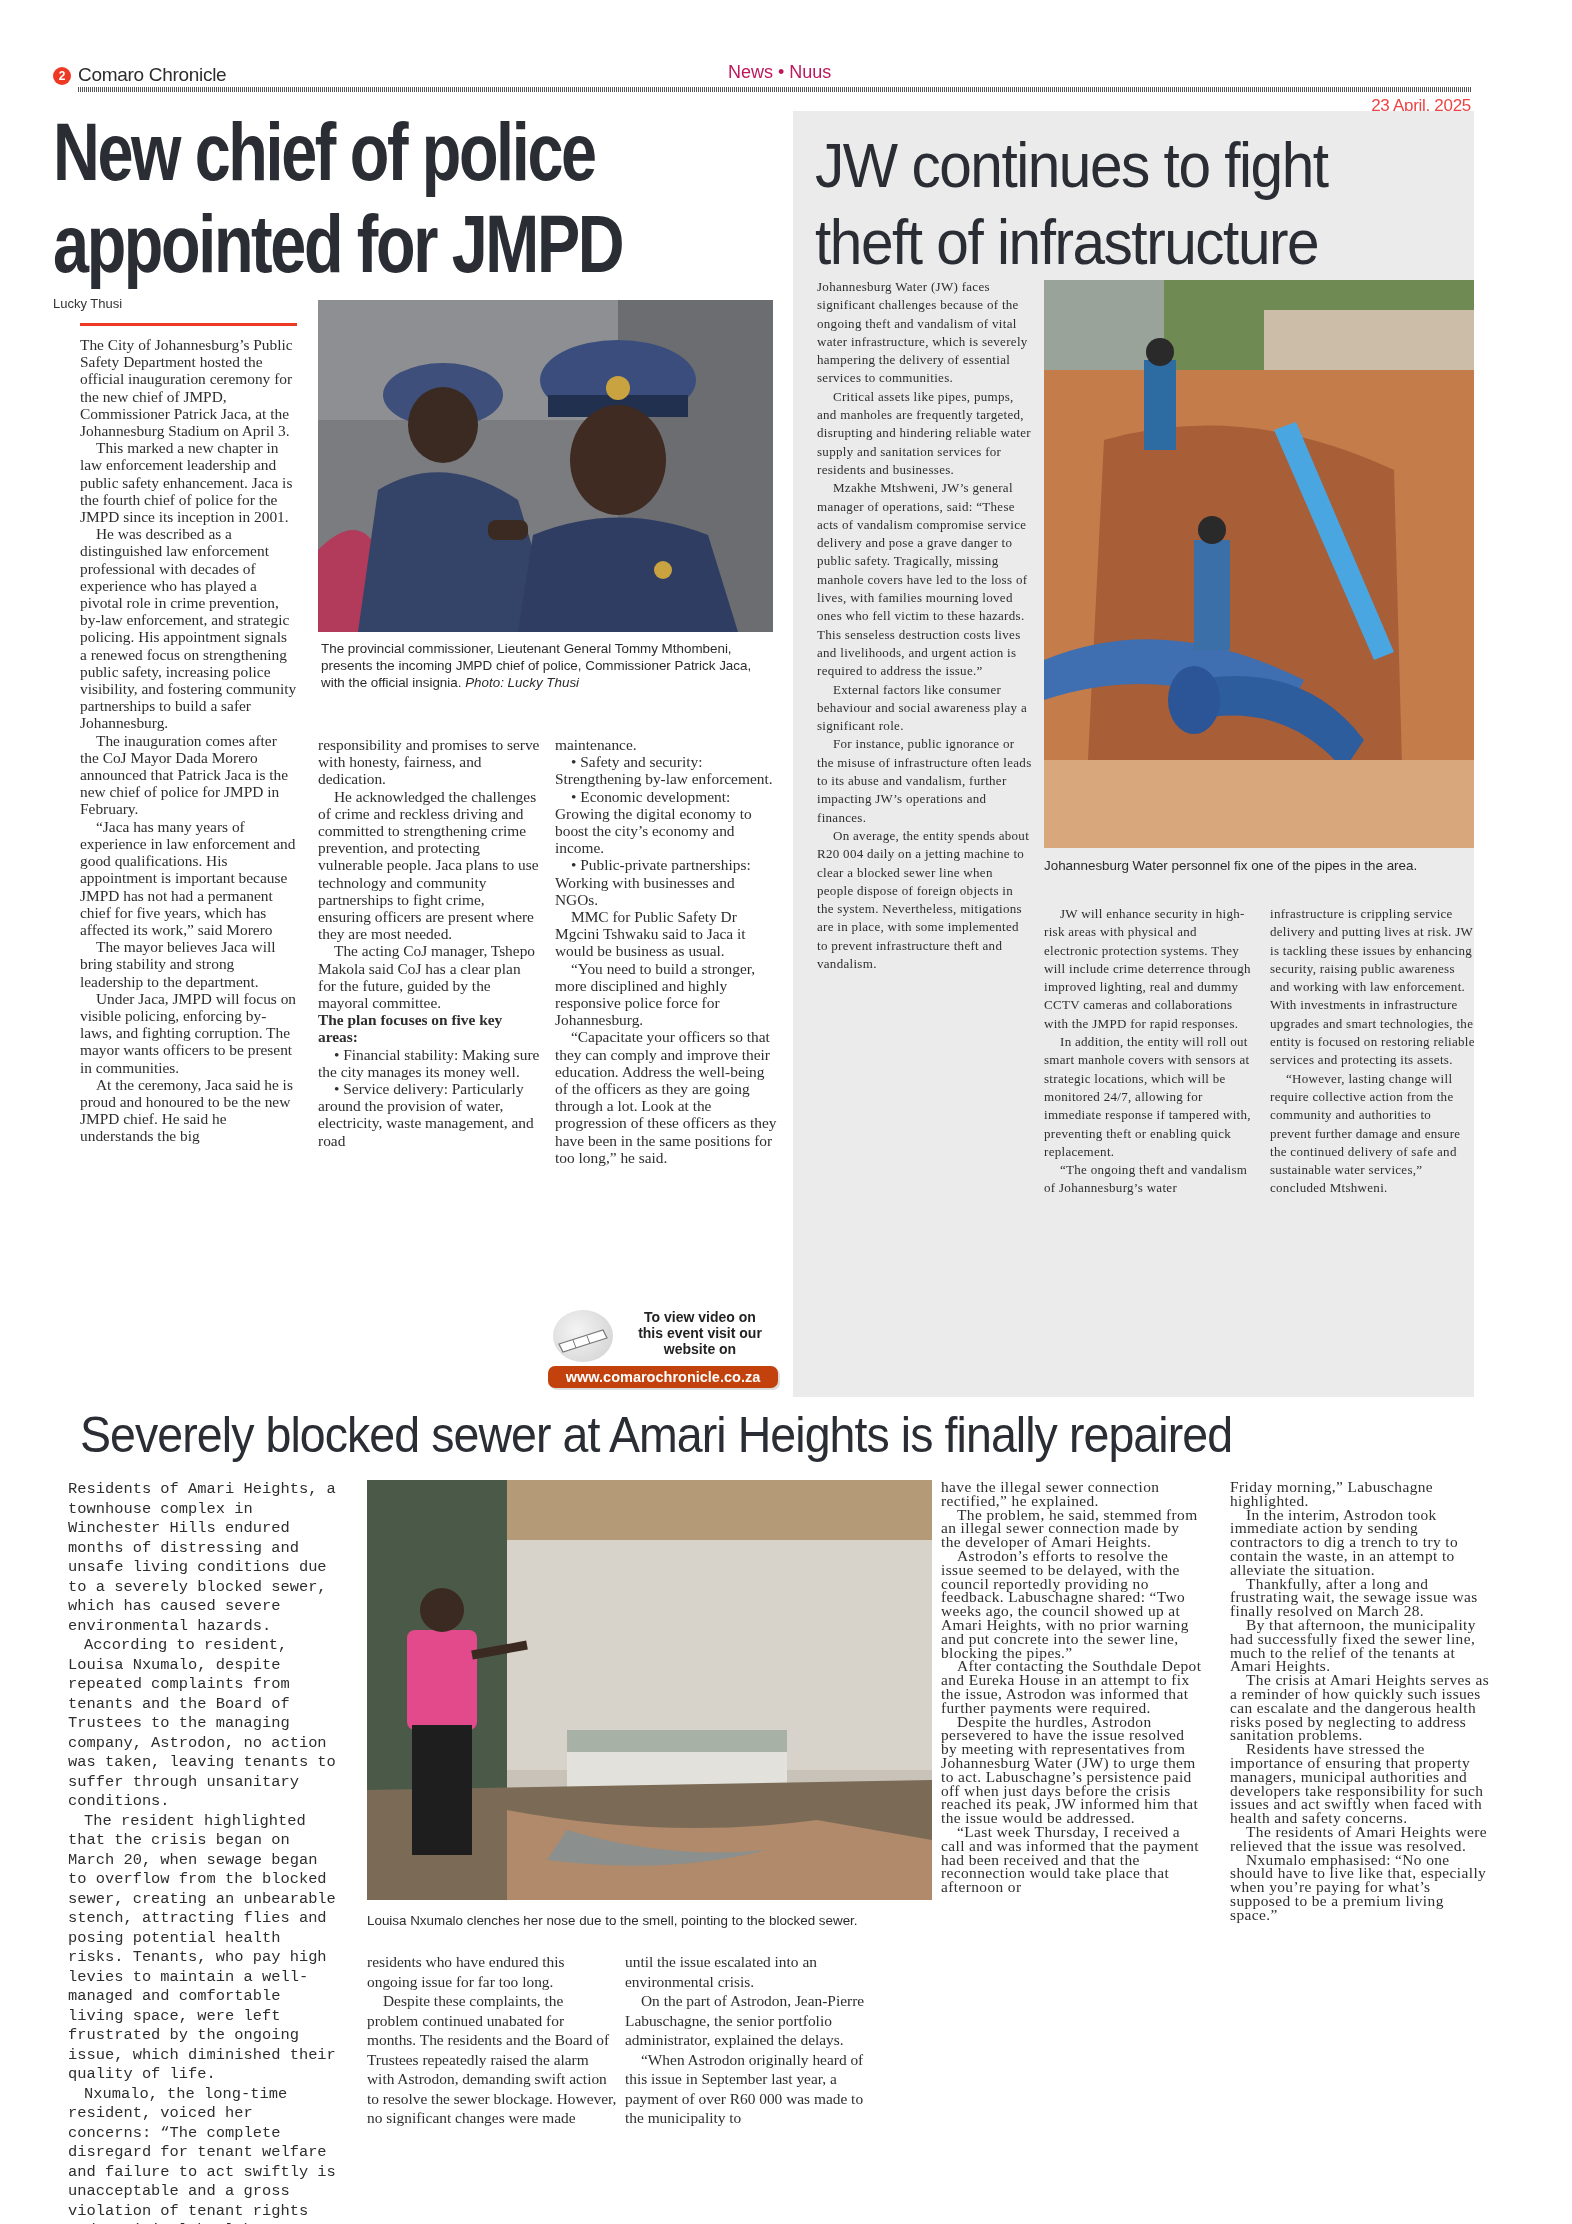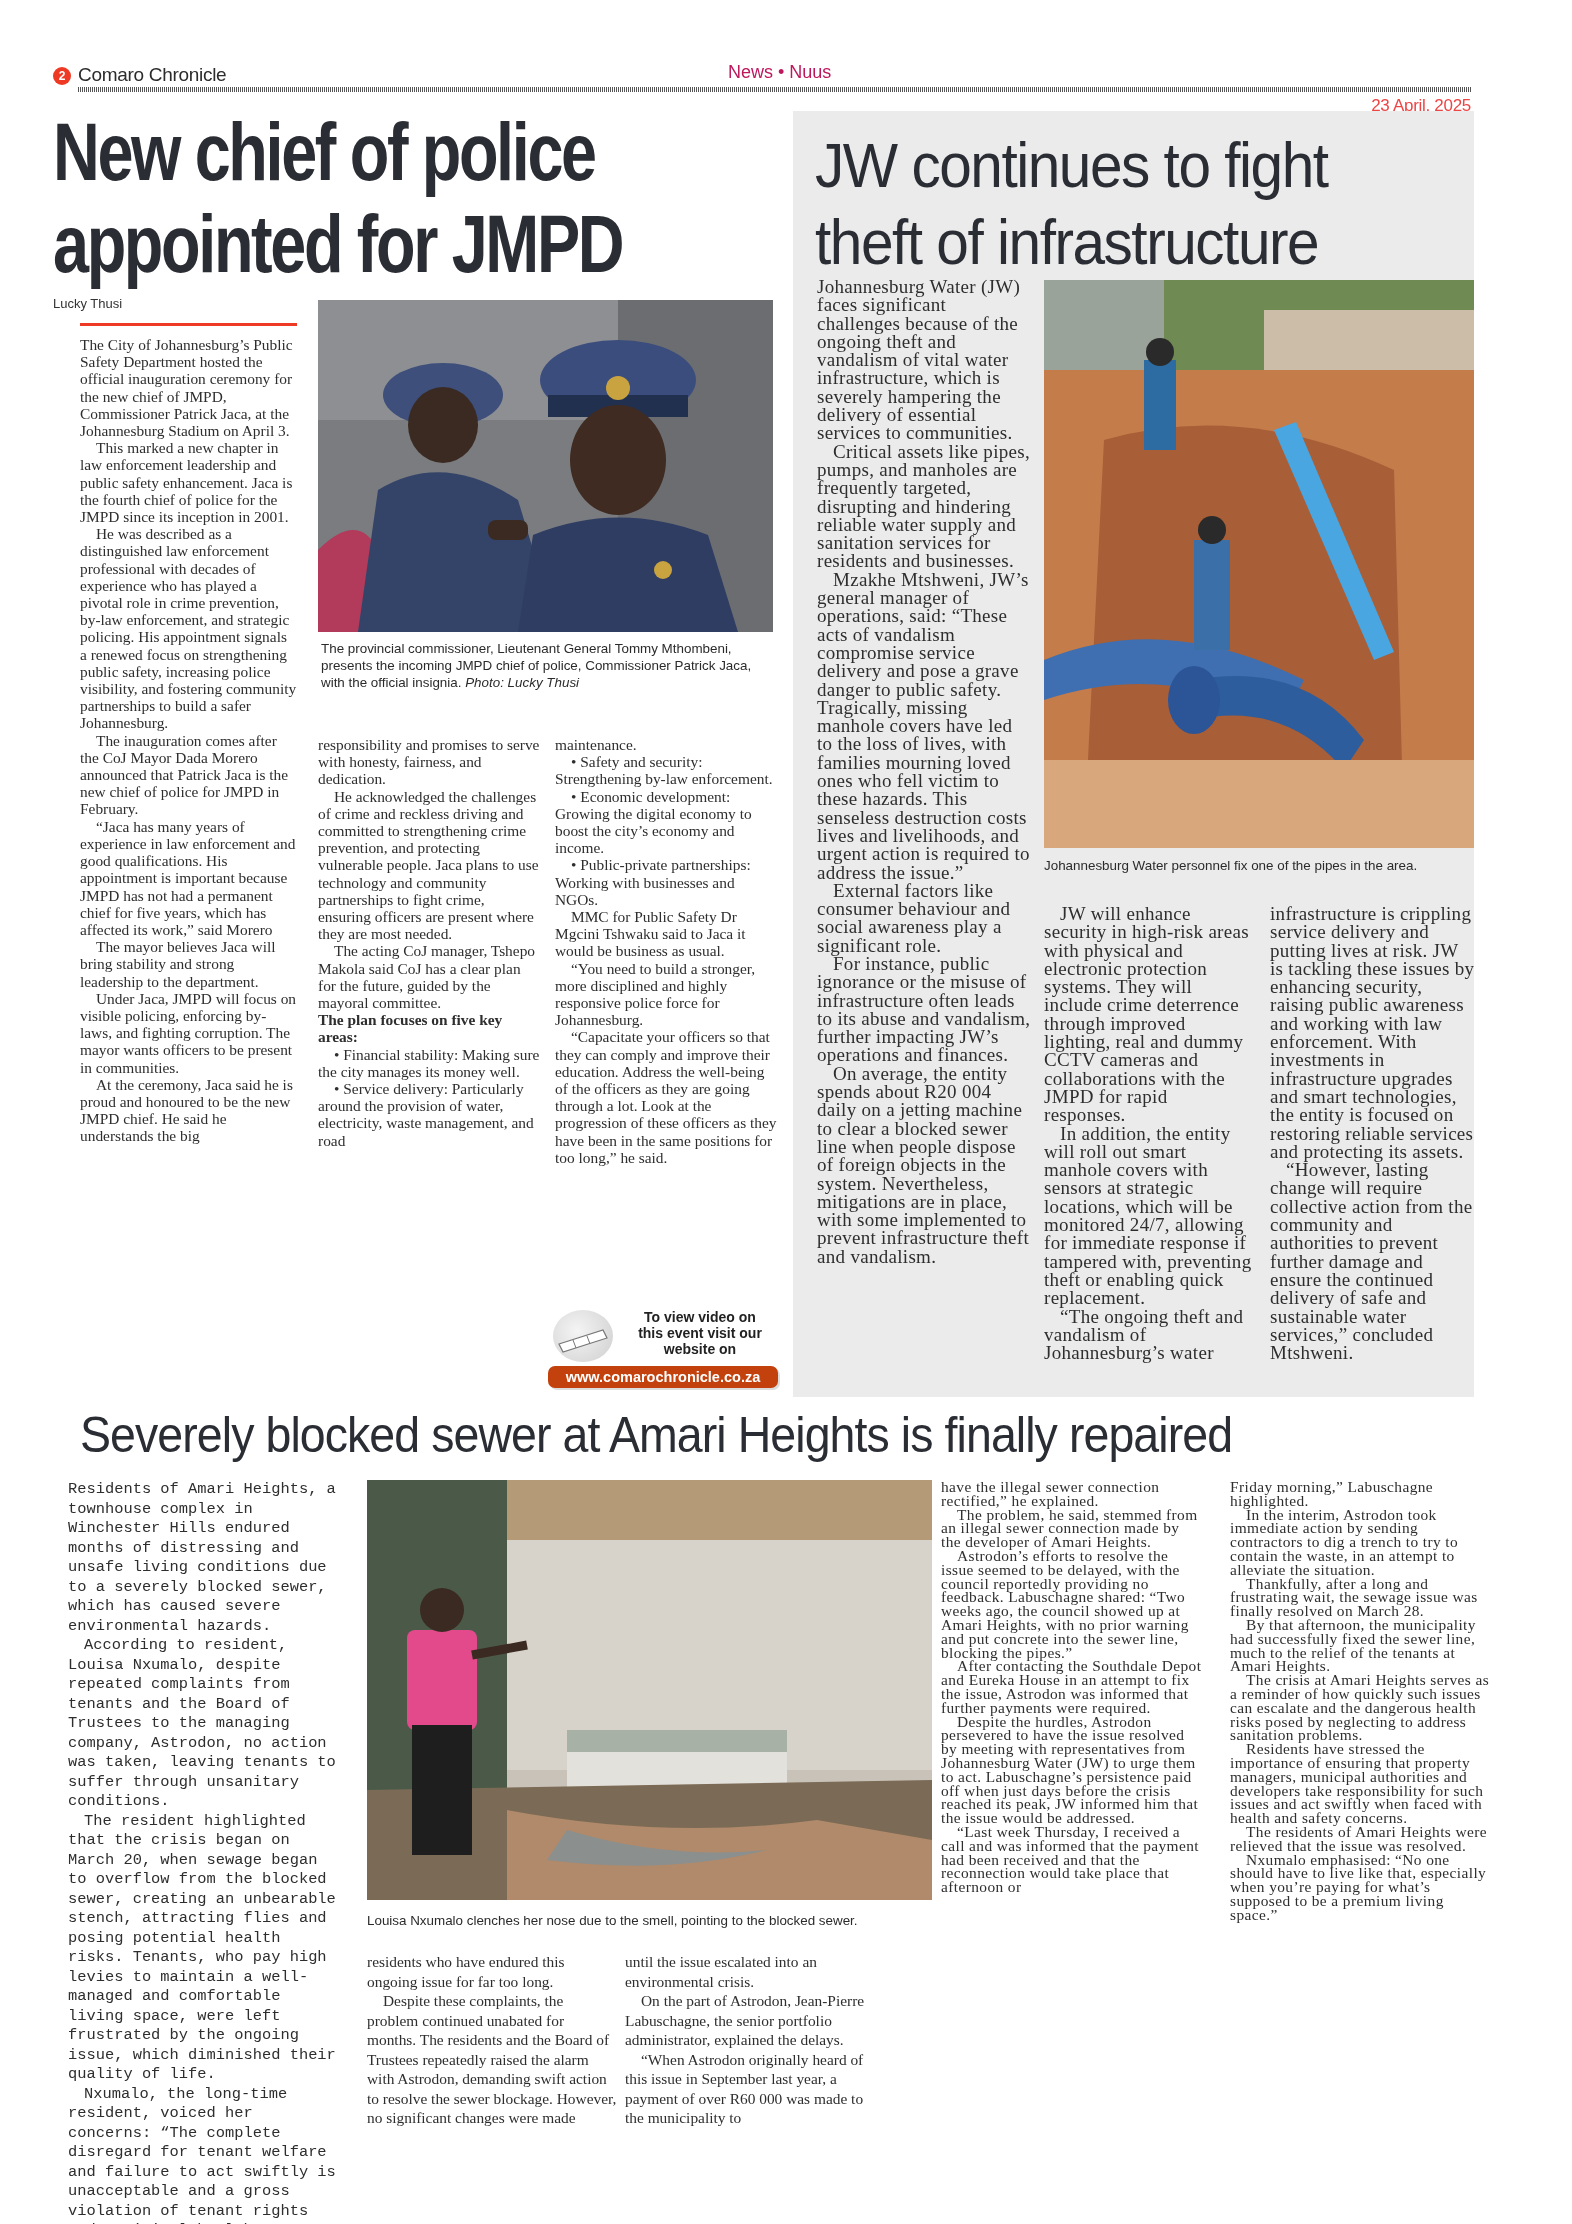--- a/index.html
+++ b/index.html
@@ -29,21 +29,21 @@
   .caption { font-family: "Liberation Sans", sans-serif; font-size: 13.4px; line-height: 17px; color: #2b2b2b; }
 
   
   .video-reel { left: 553px; top: 1310px; width: 60px; height: 52px; border-radius: 50%; background: radial-gradient(circle at 40% 40%, #f4f4f4, #cfcfcf); }
   .video-text { left: 630px; top: 1309px; width: 140px; text-align: center; font-family: "Liberation Sans", sans-serif; font-weight: bold; font-size: 14px; line-height: 16px; color: #222; }
   .video-url { left: 548px; top: 1366px; width: 230px; height: 22px; border-radius: 7px; background: #c2410c; color: #fff; font-family: "Liberation Sans", sans-serif; font-weight: bold; font-size: 14.5px; line-height: 22px; text-align: center; box-shadow: 2px 2px 0 #ddd; }
 
   
   .jw-box { left: 793px; top: 111px; width: 681px; height: 1286px; background: #ebebeb; }
   .h1-jw { left: 815px; top: 127px; width: 640px; font-family: "Liberation Sans", sans-serif; font-size: 63px; line-height: 77px; color: #2b2d34; letter-spacing: -1.6px; transform: scaleX(0.93); transform-origin: left top; }
-  .jw-col { font-size: 19px; line-height: 18.3px; color: #2e2e2e; letter-spacing: 0.3px; }
+  .jw-col { font-size: 13px; line-height: 18.3px; color: #2e2e2e; letter-spacing: 0.3px; }
 
   
   .h1-sewer { left: 80px; top: 1407px; font-family: "Liberation Sans", sans-serif; font-size: 50px; line-height: 56px; color: #2b2d34; letter-spacing: -1px; white-space: nowrap; transform: scaleX(0.93); transform-origin: left top; }
   .sw-col { font-size: 15.4px; line-height: 19.5px; color: #2e2e2e; }
   .sw-col2 { font-size: 15.4px; line-height: 13.8px; color: #2e2e2e; letter-spacing: 0.4px; }
 </style>
 </head>
 <body>
 
 <div class="abs pg-badge">2</div>

